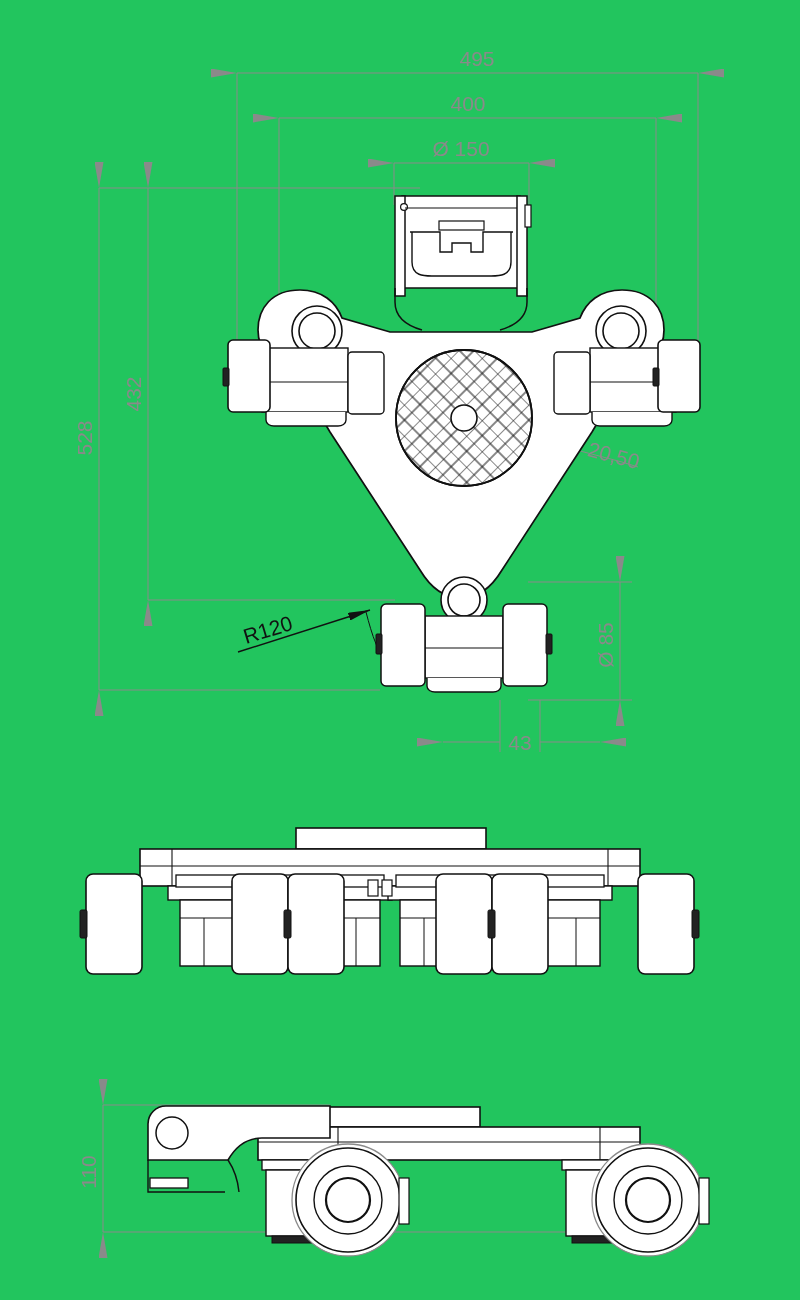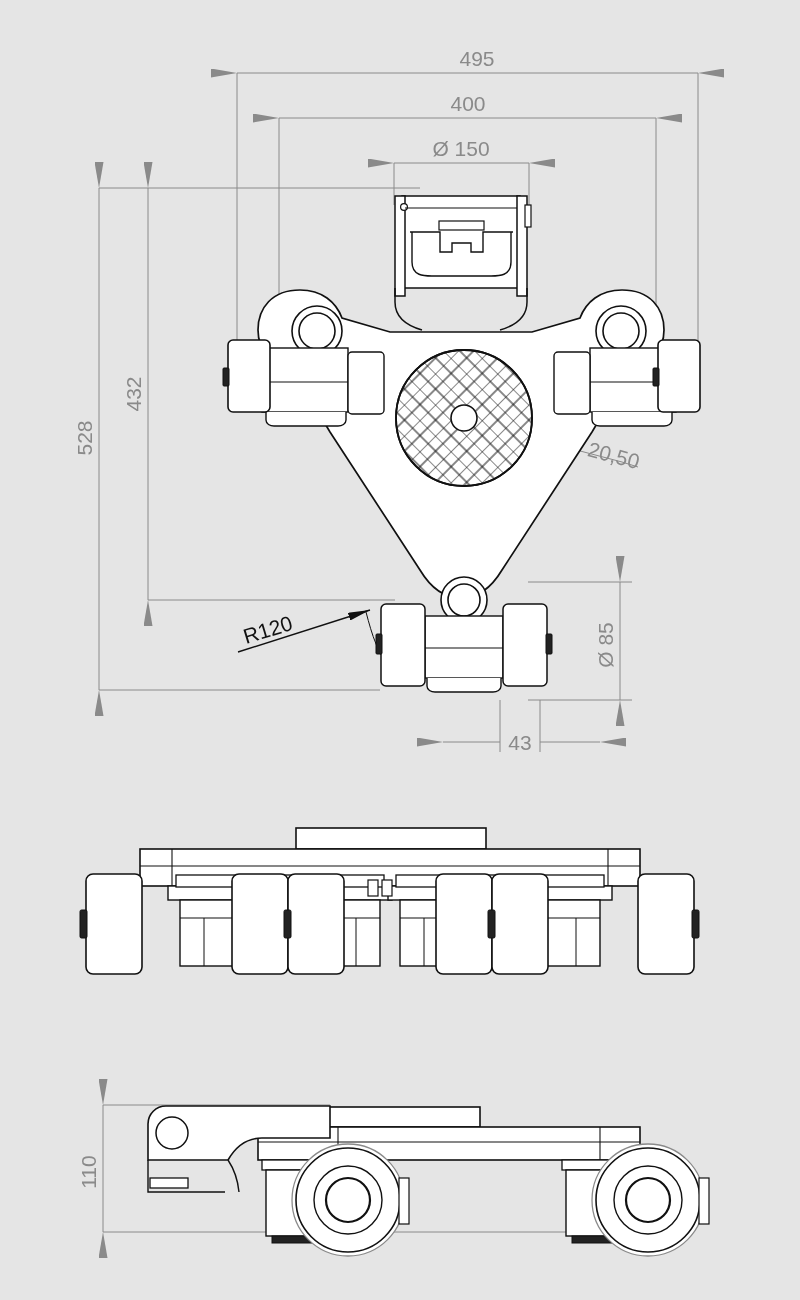--- a/index.html
+++ b/index.html
@@ -1,17 +1,17 @@
 <!DOCTYPE html>
 <html><head>
 <meta charset="utf-8">
 <style>
   html,body{margin:0;padding:0;background:#ffffff;}
   body{width:800px;height:1300px;overflow:hidden;font-family:"Liberation Sans",sans-serif;}
-  #sheet{position:relative;width:800px;height:1300px;background:#e5e5e5;}
+  #sheet{position:relative;width:800px;height:1300px;background:#22c55e;}
   svg.drw{position:absolute;left:0;top:0;width:800px;height:1300px;}
   text{font-family:"Liberation Sans",sans-serif;}
 </style>
 </head>
 <body>
 
 <div id="sheet">
 
 <svg class="drw" viewBox="0 0 800 1300" xmlns="http://www.w3.org/2000/svg">
 

